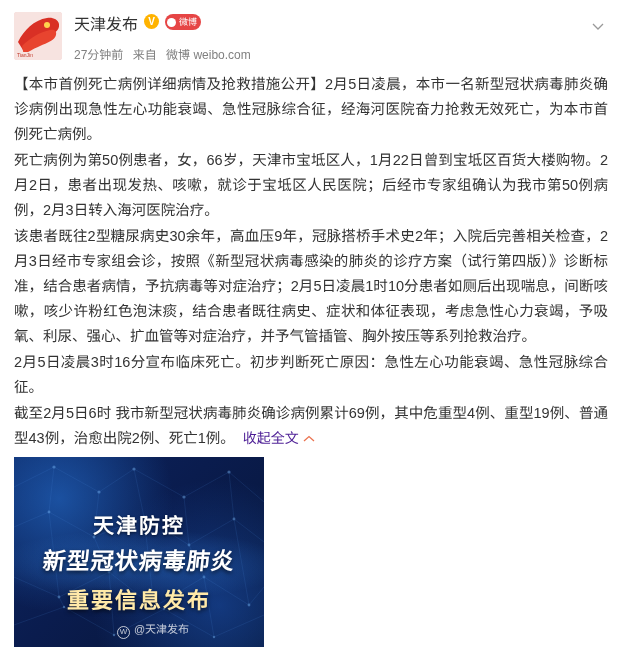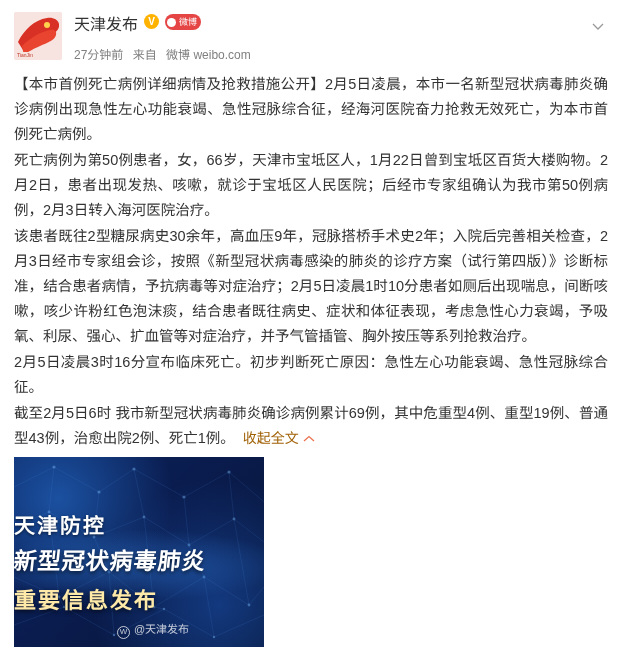--- a/index.html
+++ b/index.html
@@ -120,21 +120,21 @@
     margin: 0 0 1px 0;
   }
   .content .first-line {
     text-indent: 0;
   }
 
   .fold-row {
     display: inline-flex;
     align-items: center;
     margin-left: 8px;
-    color: #a16207;
+    color: #4c1d95;
     font-size: 14px;
     cursor: pointer;
     vertical-align: baseline;
   }
   .fold-row .fold-caret {
     margin-left: 4px;
     display: inline-block;
   }
 
   
@@ -166,21 +166,21 @@
     top: 38%;
     width: 120%;
     height: 38%;
     background: radial-gradient(ellipse at center, rgba(60,150,255,0.35) 0%, rgba(10,26,74,0) 70%);
   }
   .media .txt {
     position: absolute;
     left: 0;
     right: 0;
     top: 52px;
-    text-align: left;
+    text-align: center;
     color: #ffffff;
   }
   .media .l1 {
     font-size: 21px;
     font-weight: bold;
     letter-spacing: 2px;
     text-shadow: 0 1px 3px rgba(0,0,0,0.6);
   }
   .media .l2 {
     font-size: 23px;

